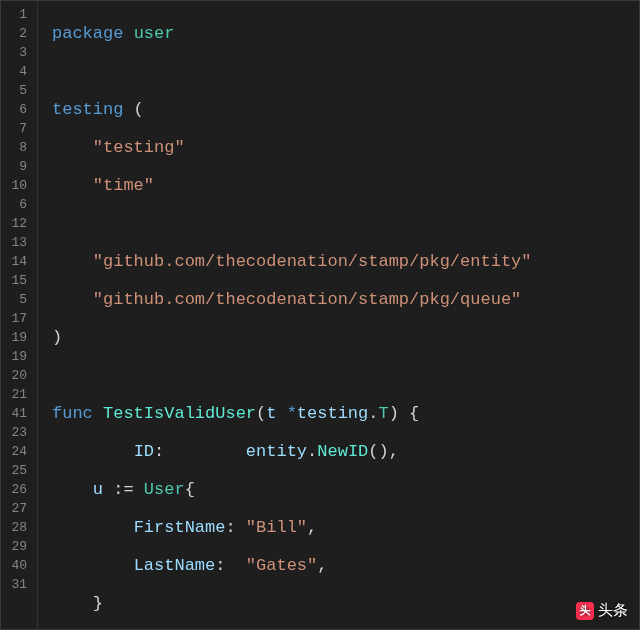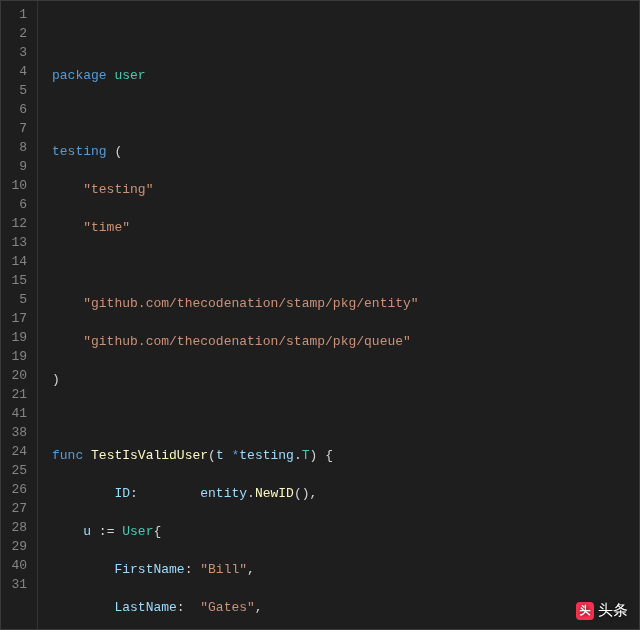--- a/index.html
+++ b/index.html
@@ -25,31 +25,30 @@
     text-align: right;
     padding: 4px 10px 4px 4px;
     font-size: 13px;
     line-height: 19px;
     user-select: none;
     border-right: 1px solid #333;
     min-width: 22px;
   }
   .gutter div { height: 19px; }
   .code {
-    padding: 15px 0 4px 14px;
-    font-size: 13px;
+    padding: 4px 0 4px 14px;
+    font-size: 17px;
     line-height: 19px;
     white-space: pre;
     color: #d4d4d4;
     flex: 1;
-    margin-top: 31px;
   }
   .line { height: 19px; }
   .kw   { color: #569cd6; }
-  .fn   { color: #fef9c3; }
+  .fn   { color: #5eead4; }
   .str  { color: #ce9178; }
   .type { color: #4ec9b0; }
   .ident{ color: #9cdcfe; }
   .pkg  { color: #4ec9b0; }
   .watermark {
     position: absolute;
     right: 12px;
     bottom: 10px;
     color: #fff;
     font-family: "Microsoft YaHei", sans-serif;
@@ -87,21 +86,21 @@
       <div>13</div>
       <div>14</div>
       <div>15</div>
       <div>5</div>
       <div>17</div>
       <div>19</div>
       <div>19</div>
       <div>20</div>
       <div>21</div>
       <div>41</div>
-      <div>38</div>
+      <div>23</div>
       <div>24</div>
       <div>25</div>
       <div>26</div>
       <div>27</div>
       <div>28</div>
       <div>29</div>
       <div>40</div>
       <div>31</div>
     </div>
   <div class="code">

